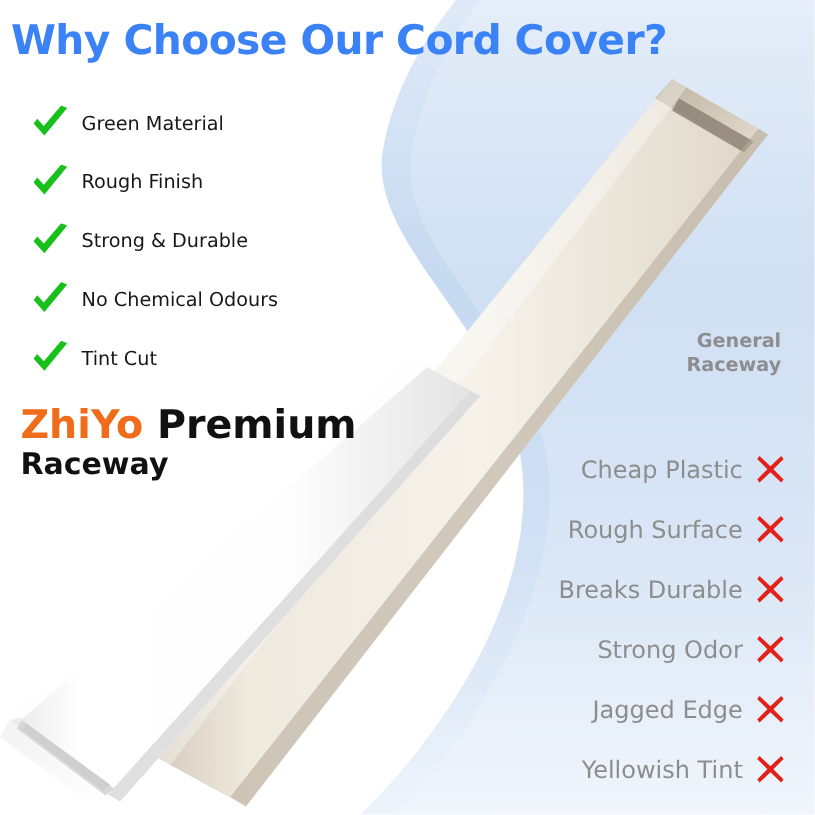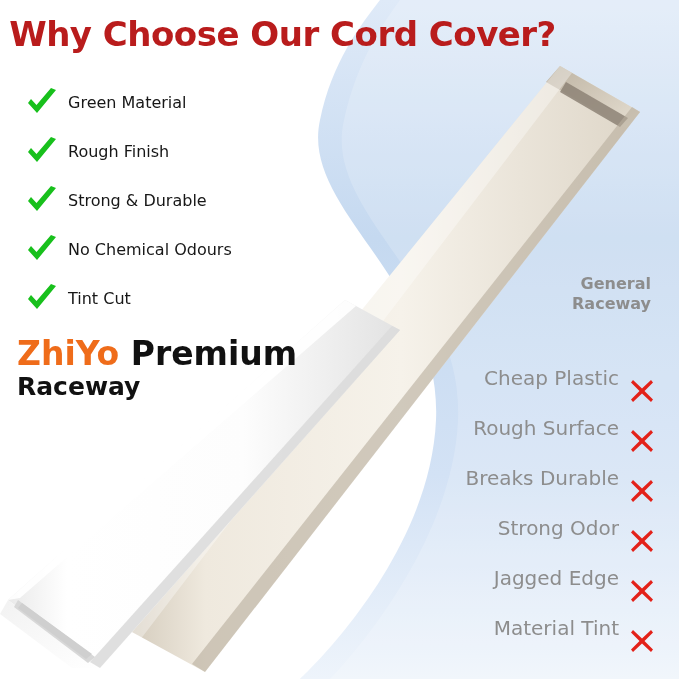--- a/index.html
+++ b/index.html
@@ -31,21 +31,21 @@
 
   
   .title {
     position: absolute;
     left: 0;
     top: 14px;
     width: 565px;
     text-align: center;
     font-size: 34px;
     font-weight: bold;
-    color: #b91c1c;
+    color: #3b82f6;
     letter-spacing: -0.5px;
     white-space: nowrap;
   }
 
   
   .features {
     position: absolute;
     left: 24px;
     top: 78px;
     width: 330px;
@@ -107,20 +107,21 @@
 
   
   .cons {
     position: absolute;
     right: 24px;
     top: 366px;
     width: 300px;
   }
   .con-row {
     display: flex;
+    align-items: center;
     justify-content: flex-end;
     height: 50px;
   }
   .con-label {
     font-size: 20px;
     color: #8d8d8d;
     white-space: nowrap;
     margin-right: 10px;
   }
   .cross {
@@ -311,21 +312,21 @@
     <div class="con-row">
       <span class="con-label">Jagged Edge</span>
       <span class="cross">
         <svg width="24" height="24" viewBox="0 0 24 24" xmlns="http://www.w3.org/2000/svg">
           <path d="M3 1 L12 9.5 L21 1 L23 3.5 L14.5 12 L23 20.5 L21 23 L12 14.5 L3 23 L1 20.5 L9.5 12 L1 3.5 Z" fill="#e32119"></path>
         </svg>
       </span>
     </div>
 
     <div class="con-row">
-      <span class="con-label">Material Tint</span>
+      <span class="con-label">Yellowish Tint</span>
       <span class="cross">
         <svg width="24" height="24" viewBox="0 0 24 24" xmlns="http://www.w3.org/2000/svg">
           <path d="M3 1 L12 9.5 L21 1 L23 3.5 L14.5 12 L23 20.5 L21 23 L12 14.5 L3 23 L1 20.5 L9.5 12 L1 3.5 Z" fill="#e32119"></path>
         </svg>
       </span>
     </div>
 
   </div>
 
 </div>

